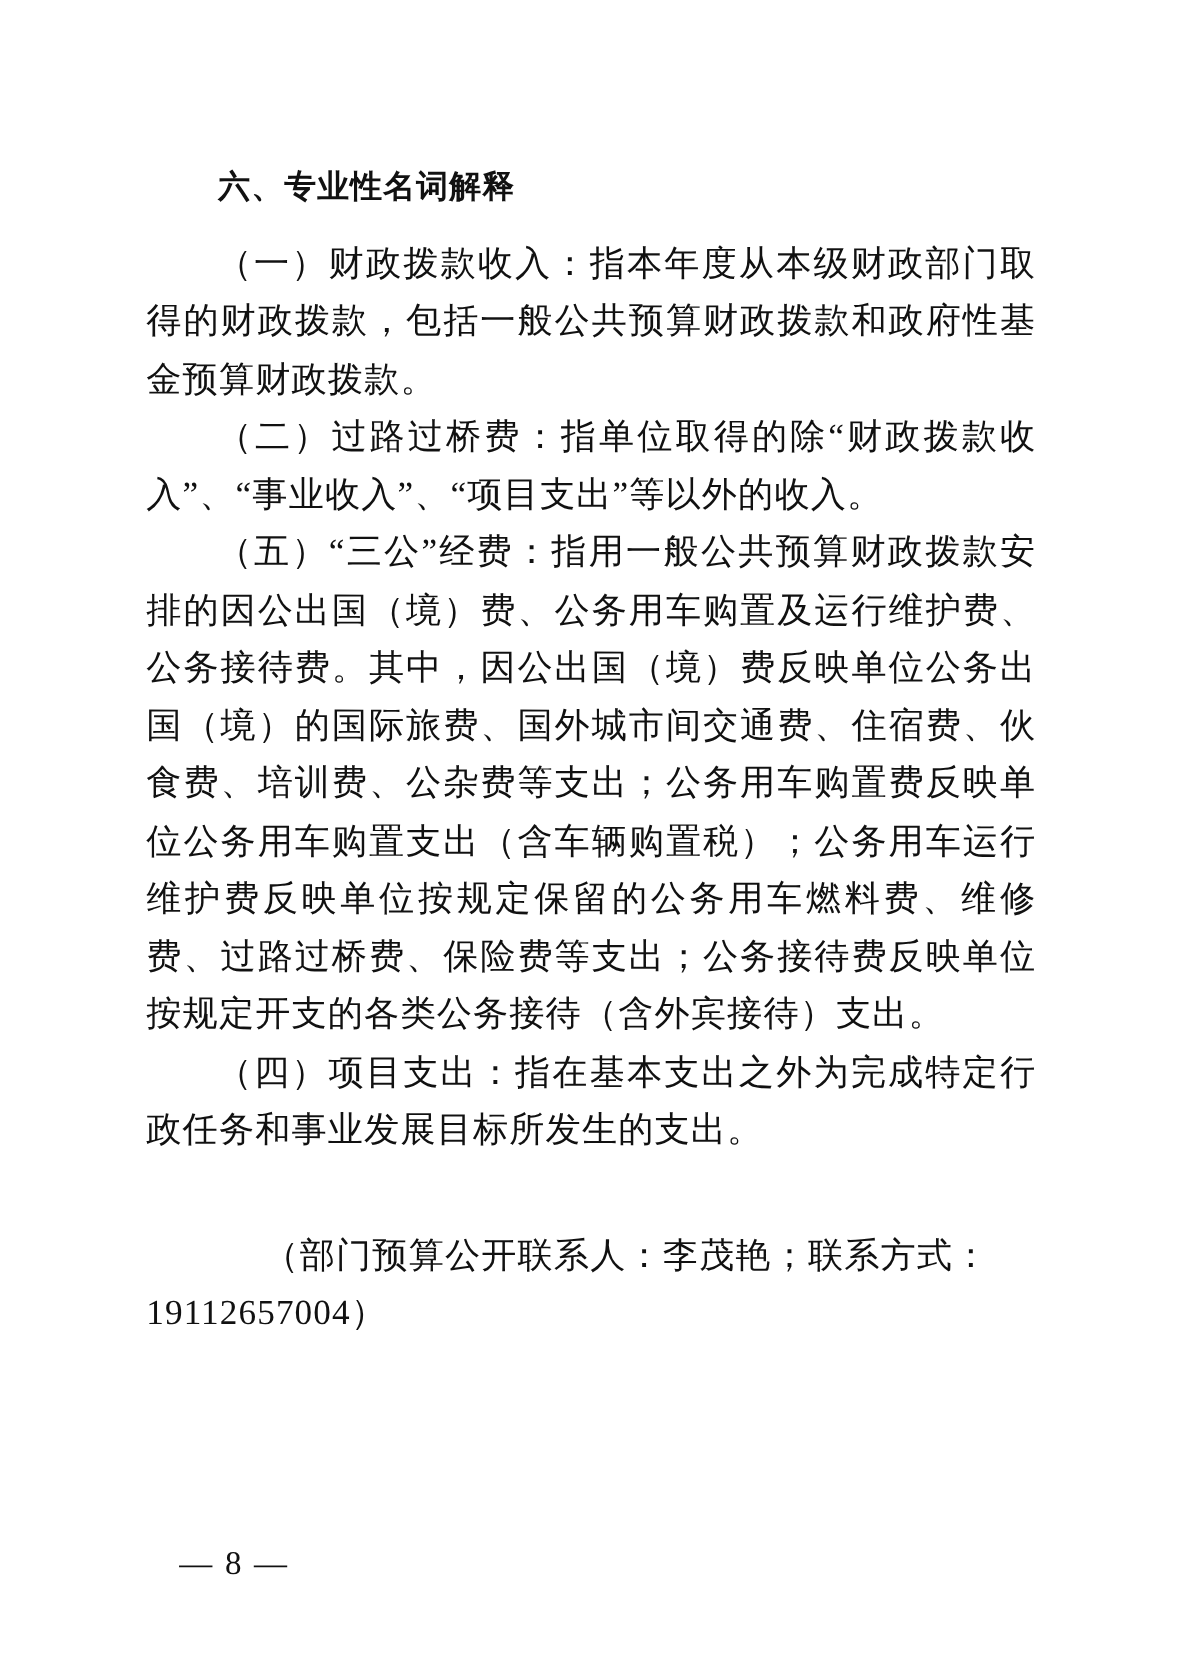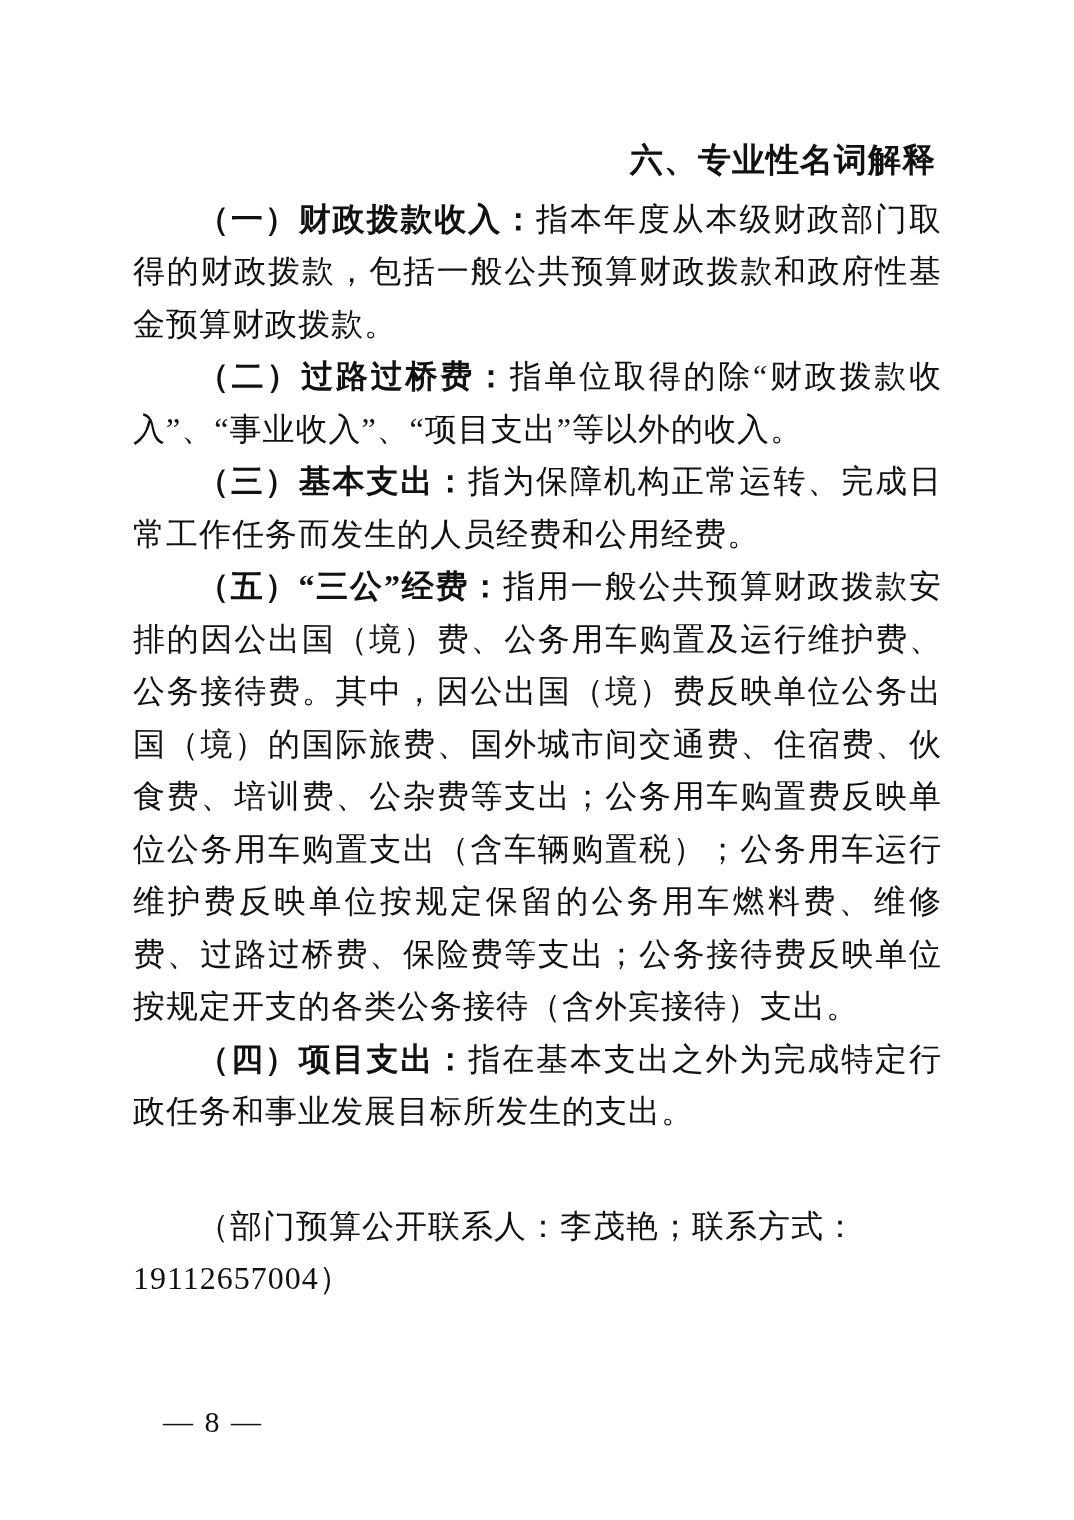--- a/index.html
+++ b/index.html
@@ -28,35 +28,34 @@
   .para {
     margin: 0;
     text-align: justify;
     text-align-last: left;
     text-indent: 2em;
   }
   .para.no-indent {
     text-indent: 0;
   }
   .section-heading {
-    margin: 6px;
+    margin: 16px;
     font-family: "Liberation Sans", sans-serif;
     font-weight: bold;
-    font-size: 33px;
+    font-size: 29px;
     line-height: 52.5px;
     text-indent: 1.7em;
     letter-spacing: 1px;
-    text-align: right;
   }
   .term {
-    font-weight: bold;
+    font-weight: normal;
   }
   .contact {
     margin-top: 62px;
-    text-align: left;
+    text-align: center;
   }
   .page-footer {
     position: absolute;
     left: 163px;
     top: 1404px;
     font-size: 30px;
     line-height: 36px;
     letter-spacing: 2px;
     font-family: "Liberation Serif", serif;
     color: #111111;
@@ -68,21 +67,20 @@
 <div class="page">
   <div class="doc-body">
 
 
     <h2 class="section-heading">六、专业性名词解释</h2>
 
     <p class="para"><span class="term">（一）财政拨款收入：</span><span>指本年度从本级财政部门取得的财政拨款，包括一般公共预算财政拨款和政府性基金预算财政拨款。</span></p>
 
     <p class="para"><span class="term">（二）过路过桥费：</span><span>指单位取得的除“财政拨款收入”、“事业收入”、“项目支出”等以外的收入。</span></p>
 
-    <p class="para"><span class="term">（三）基本支出：</span><span>指为保障机构正常运转、完成日常工作任务而发生的人员经费和公用经费。</span></p>
 
     <p class="para"><span class="term">（五）“三公”经费：</span><span>指用一般公共预算财政拨款安排的因公出国（境）费、公务用车购置及运行维护费、公务接待费。其中，因公出国（境）费反映单位公务出国（境）的国际旅费、国外城市间交通费、住宿费、伙食费、培训费、公杂费等支出；公务用车购置费反映单位公务用车购置支出（含车辆购置税）；公务用车运行维护费反映单位按规定保留的公务用车燃料费、维修费、过路过桥费、保险费等支出；公务接待费反映单位按规定开支的各类公务接待（含外宾接待）支出。</span></p>
 
     <p class="para"><span class="term">（四）项目支出：</span><span>指在基本支出之外为完成特定行政任务和事业发展目标所发生的支出。</span></p>
 
     <p class="para contact">（部门预算公开联系人：李茂艳；联系方式：19112657004）</p>
 
   </div>
 
   <div class="page-footer">— 8 —</div>

